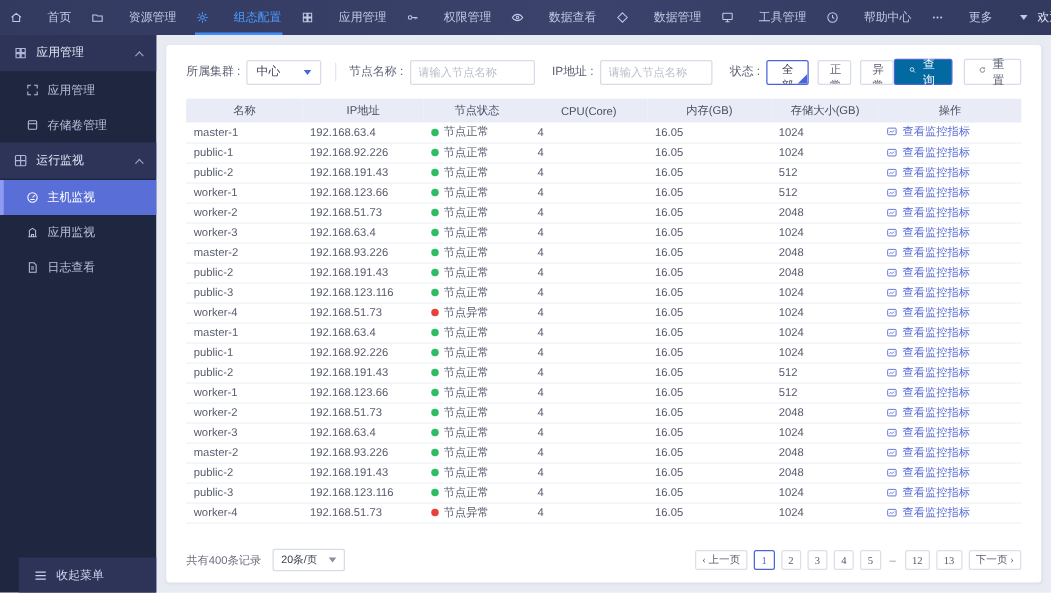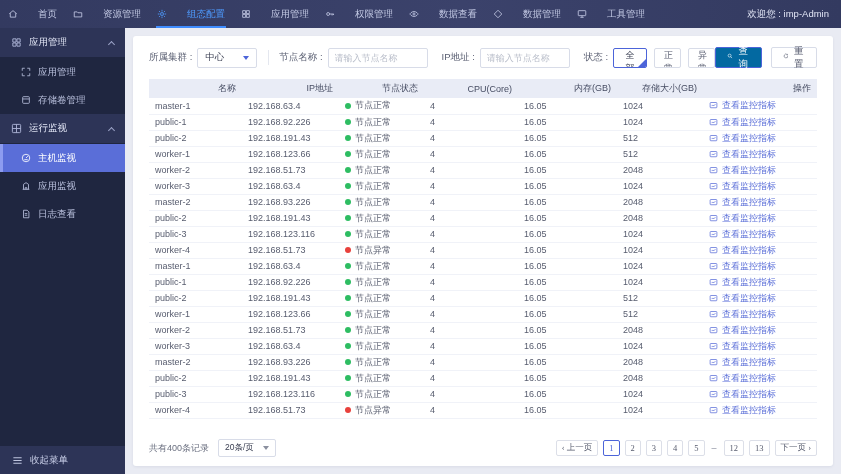--- a/index.html
+++ b/index.html
@@ -27,21 +27,21 @@
   .sidebar { position:absolute; top:28px; left:0; bottom:0; width:125px; background:#1f2640; z-index:15; }
   .side-group-header { height:29px; display:flex; align-items:center; gap:7px; padding:0 11px;
     background:#2d3457; color:#e3e7f6; font-size:9.5px; cursor:pointer; margin-bottom:1px; }
   .side-group-header .ic { width:11px; height:11px; color:#aeb6d8; }
   .chevron-up { margin-left:auto; width:5px; height:5px; border-left:1px solid #9aa2c6; border-top:1px solid #9aa2c6;
     transform:rotate(45deg); margin-top:3px; }
   .side-item { height:28px; display:flex; align-items:center; gap:7px; padding:0 10px 0 21px;
     color:#b9c0dd; font-size:9.5px; cursor:pointer; }
   .side-item .ic { width:10px; height:10px; }
   .side-item.active { background:#5a6ed8; color:#fff; border-left:3px solid #8d9cf0; padding-left:18px; }
-  .collapse-bar { position:absolute; bottom:0; left:0; right:0; height:28px; background:#2d3457;
+  .collapse-bar { position:absolute; bottom:0; left:15px; right:0; height:28px; background:#2d3457;
     display:flex; align-items:center; gap:7px; padding:0 12px; color:#cdd3ec; font-size:9.5px; cursor:pointer; }
   .collapse-bar .ic { width:11px; height:11px; }
 
   
   .main { position:absolute; left:125px; top:28px; right:0; bottom:0; padding:8px; }
   .card { background:#fff; border-radius:3px; height:100%; box-shadow:0 1px 3px rgba(40,50,90,.08);
     display:flex; flex-direction:column; }
 
   
   .filter-bar { display:flex; align-items:center; padding:11px 16px 9px; font-size:9.5px; color:#5a5f72; }
@@ -64,21 +64,21 @@
     border-left:8px solid transparent; border-bottom:8px solid #4c64d9; }
   .btn { height:21px; border-radius:2px; font-size:9.5px; display:flex; align-items:center; gap:4px;
     padding:0 11px; cursor:pointer; font-family:inherit; }
   .btn .ic { width:9px; height:9px; }
   .btn-primary { background:#0369a1; border:1px solid #4c64d9; color:#fff; margin-left:auto; }
   .btn-plain { background:#fff; border:1px solid #d8dce8; color:#5a5f72; margin-left:9px; }
 
   
   .table-wrap { padding:2px 16px 0; flex:1; }
   table { width:100%; border-collapse:collapse; table-layout:fixed; }
-  thead th { background:#e9ecf6; color:#474d63; font-weight:normal; font-size:9px; text-align:right;
+  thead th { background:#e9ecf6; color:#474d63; font-weight:normal; font-size:9px; text-align:center;
     height:19px; padding:0 6px; white-space:nowrap; }
   tbody td { height:16px; font-size:9px; color:#575c6e; padding:0 6px; border-bottom:1px solid #f0f2f8; white-space:nowrap; }
   .dot { display:inline-block; width:6px; height:6px; border-radius:50%; margin-right:4px; vertical-align:middle; }
   .dot.normal { background:#2ebd62; }
   .dot.abnormal { background:#e8413c; }
   .action-link { color:#5a6ed8; cursor:pointer; display:inline-flex; align-items:center; gap:4px; }
   .action-link .ic { width:9px; height:9px; }
 
   
   .pagination { display:flex; align-items:center; padding:7px 16px 9px; }
@@ -157,20 +157,40 @@
         <span>数据管理</span>
       </div>
       <div class="nav-item">
         <span class="ic">
           <svg viewBox="0 0 24 24" width="10" height="10" fill="none" stroke="currentColor" stroke-width="2">
             <rect x="3" y="4" width="18" height="12" rx="1"></rect>
             <path d="M12 16v4M8 20h8"></path>
           </svg>
         </span>
         <span>工具管理</span>
+      </div>
+      <div class="nav-item">
+        <span class="ic">
+          <svg viewBox="0 0 24 24" width="10" height="10" fill="none" stroke="currentColor" stroke-width="2">
+            <circle cx="12" cy="12" r="9"></circle>
+            <path d="M12 7v5l3.5 2"></path>
+          </svg>
+        </span>
+        <span>帮助中心</span>
+      </div>
+      <div class="nav-item">
+        <span class="ic">
+          <svg viewBox="0 0 24 24" width="10" height="10" fill="none" stroke="currentColor" stroke-width="2">
+            <circle cx="5" cy="12" r="2" fill="currentColor" stroke="none"></circle>
+            <circle cx="12" cy="12" r="2" fill="currentColor" stroke="none"></circle>
+            <circle cx="19" cy="12" r="2" fill="currentColor" stroke="none"></circle>
+          </svg>
+        </span>
+        <span>更多</span>
+        <span class="nav-caret"></span>
       </div>
     </nav>
   <div class="nav-right">
     <span class="welcome">欢迎您 : imp-Admin</span>
 
   </div>
 </header>
 
 <aside class="sidebar">
   <div id="sidebar-nav">

